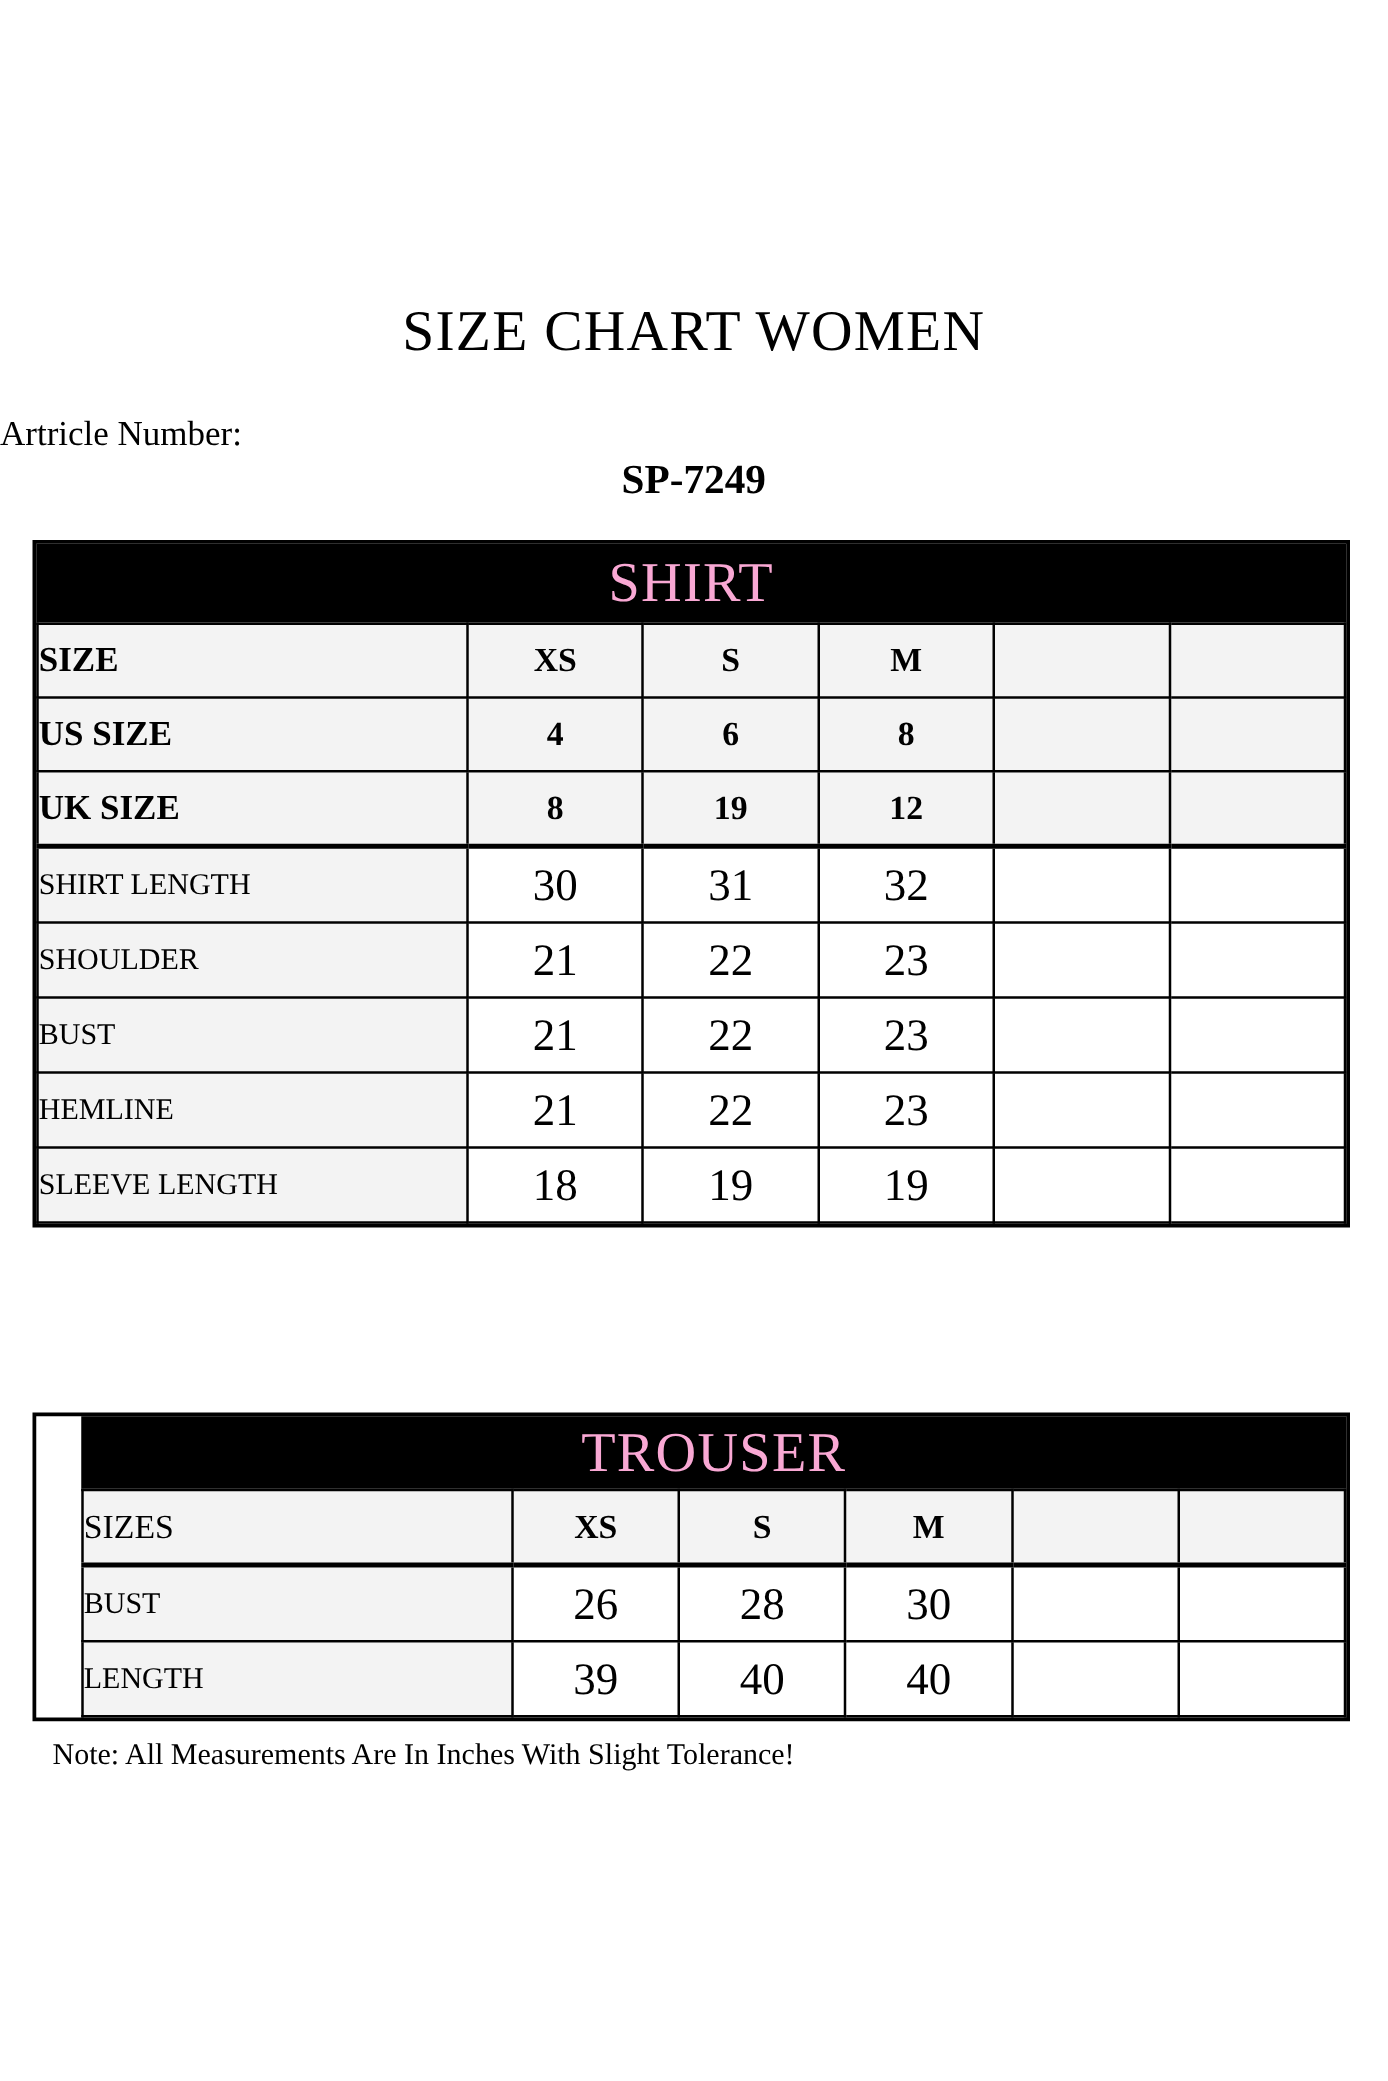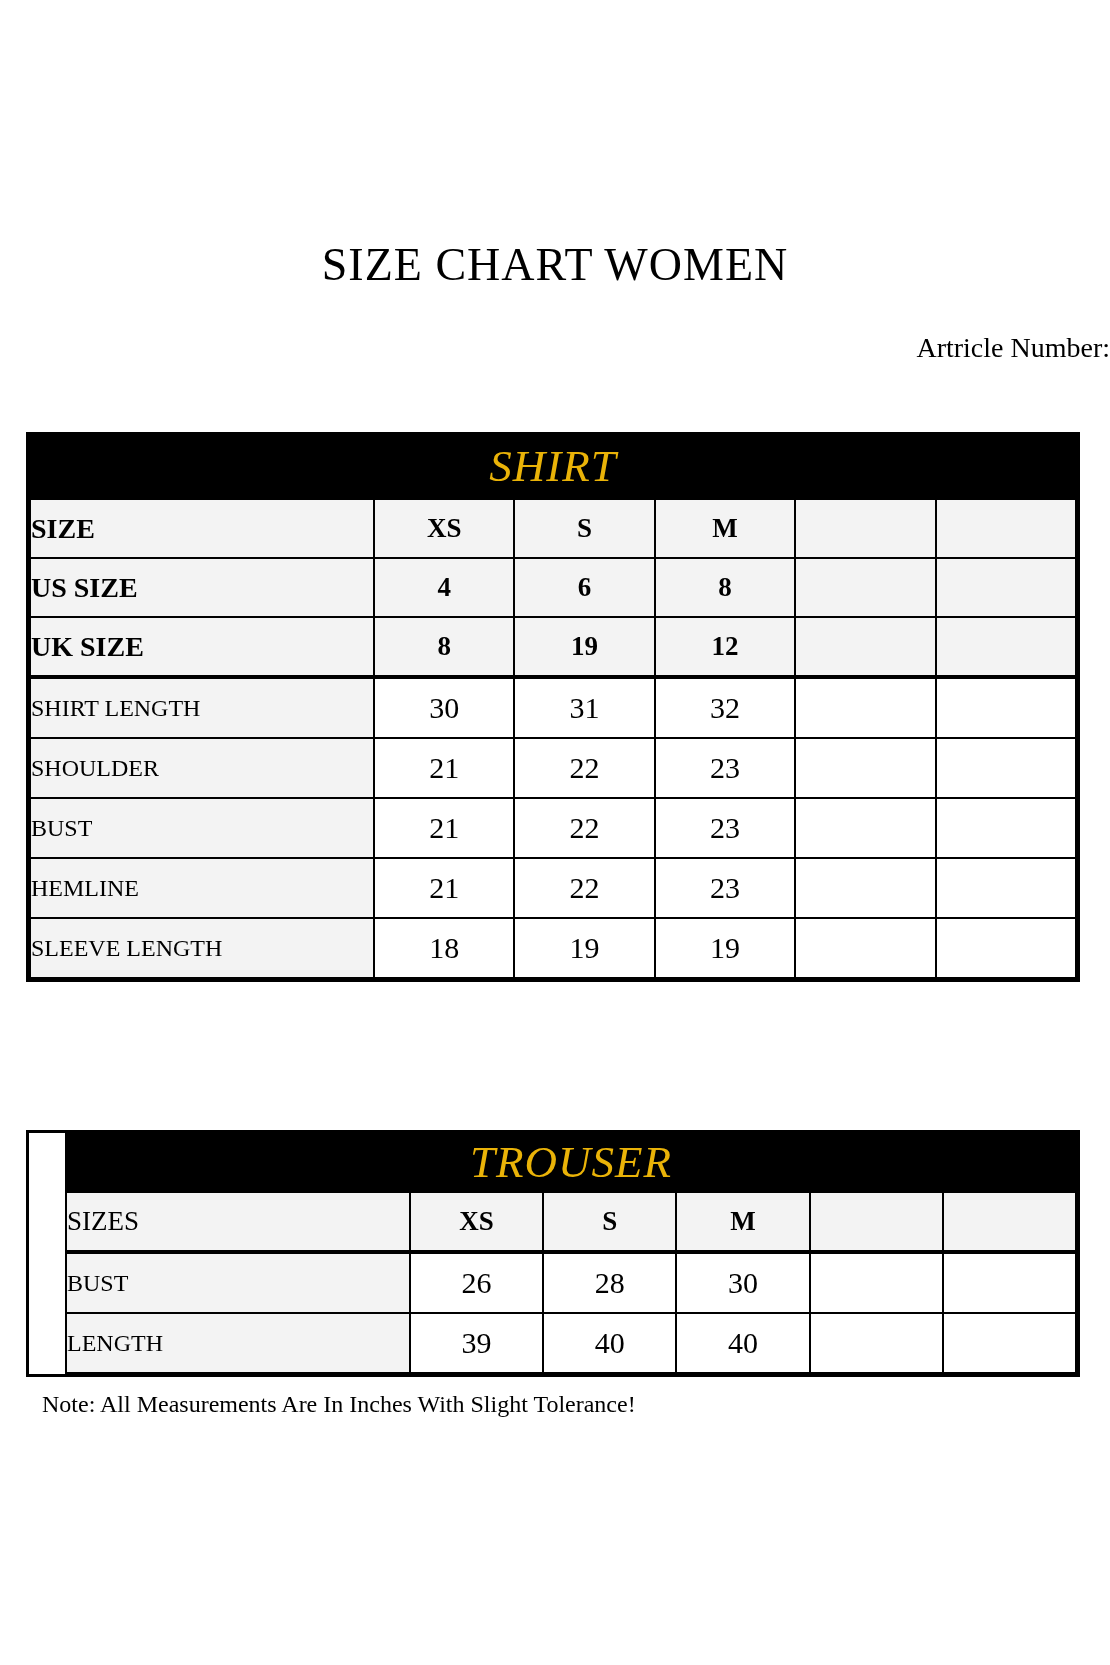--- a/index.html
+++ b/index.html
@@ -19,21 +19,21 @@
     width:100%;
     text-align:center;
     font-size:46px;
     letter-spacing:1px;
     white-space:nowrap;
   }
   .article-label {
     position:absolute;
     top:332px; left:0;
     width:100%;
-    text-align:right;
+    text-align:left;
     font-size:28px;
   }
   .article-number {
     position:absolute;
     top:366px; left:0;
     width:100%;
     text-align:center;
     font-size:33px;
     font-weight:bold;
   }
@@ -44,25 +44,24 @@
     width:1054px;
     border:3px solid #000;
     box-sizing:border-box;
     background:#fff;
   }
   .chart-shirt   { top:432px; }
   .chart-trouser { top:1130px;padding-left:36px; }
 
   .chart-header {
     background:#000;
-    color:#eab308;
+    color:#f9a8d4;
     text-align:center;
     font-size:45px;
     letter-spacing:1px;
-    font-style:italic;
   }
   .chart-shirt .chart-header   { height:63px; line-height:63px; }
   .chart-trouser .chart-header { height:58px; line-height:58px; }
 
   table.size-table {
     width:100%;
     border-collapse:collapse;
     table-layout:fixed;
   }
   table.size-table col.c-label { width:344px; }
@@ -77,21 +76,21 @@
   td.val   { text-align:center; }
 
   
   tr.size-row td { background:#f3f3f3; font-weight:bold; height:57px; }
   tr.size-row td.label { font-size:28px; }
   tr.size-row td.val   { font-size:27px; }
 
   
   tr.measure-row td { background:#ffffff; height:58px; }
   tr.measure-row td.label { background:#f3f3f3; font-size:24px; }
-  tr.measure-row td.val   { font-size:30px;font-family:Liberation Serif, serif; }
+  tr.measure-row td.val   { font-size:36px;font-family:Liberation Serif, serif; }
 
   
   tr.first-measure td { border-top:4px solid #000; }
 
   
   tr.trouser-size td.label { font-weight:normal; font-size:27px; }
 
   .note {
     position:absolute;
     left:42px;
@@ -100,20 +99,21 @@
     white-space:nowrap;
   }
 </style>
 </head>
 <body>
 
 <div class="page">
 
   <div class="page-title">SIZE CHART WOMEN</div>
   <div class="article-label">Artricle Number:</div>
+  <div class="article-number">SP-7249</div>
 
   <div class="chart chart-shirt">
     <div class="chart-header">SHIRT</div>
     <table class="size-table">
       <colgroup>
           <col class="c-label">
           <col>
           <col>
           <col>
           <col>

